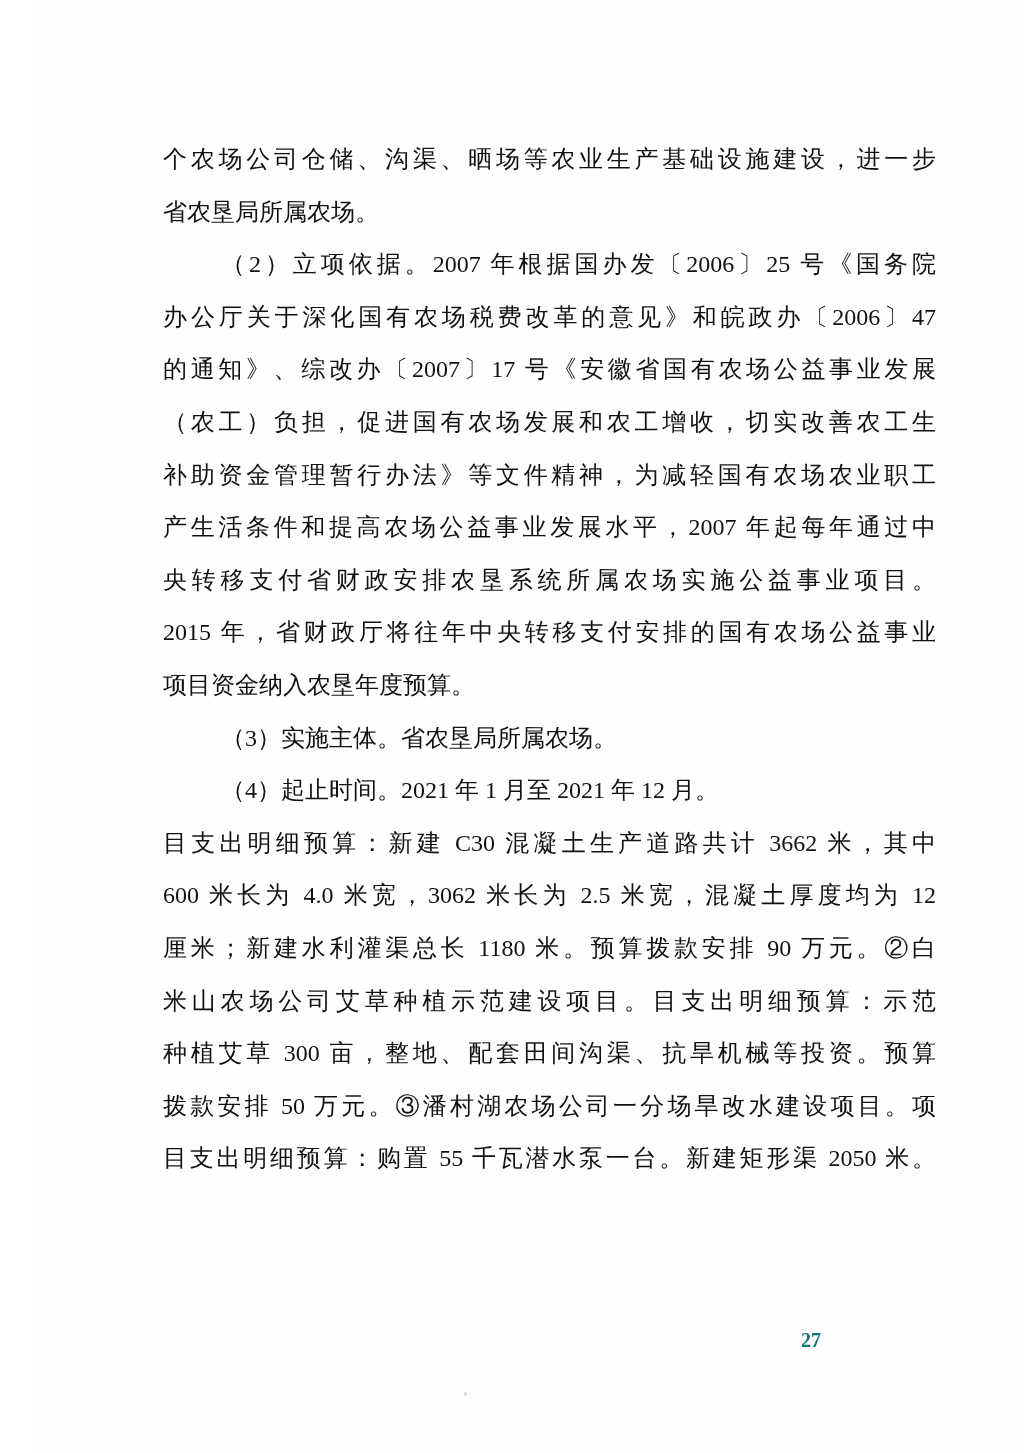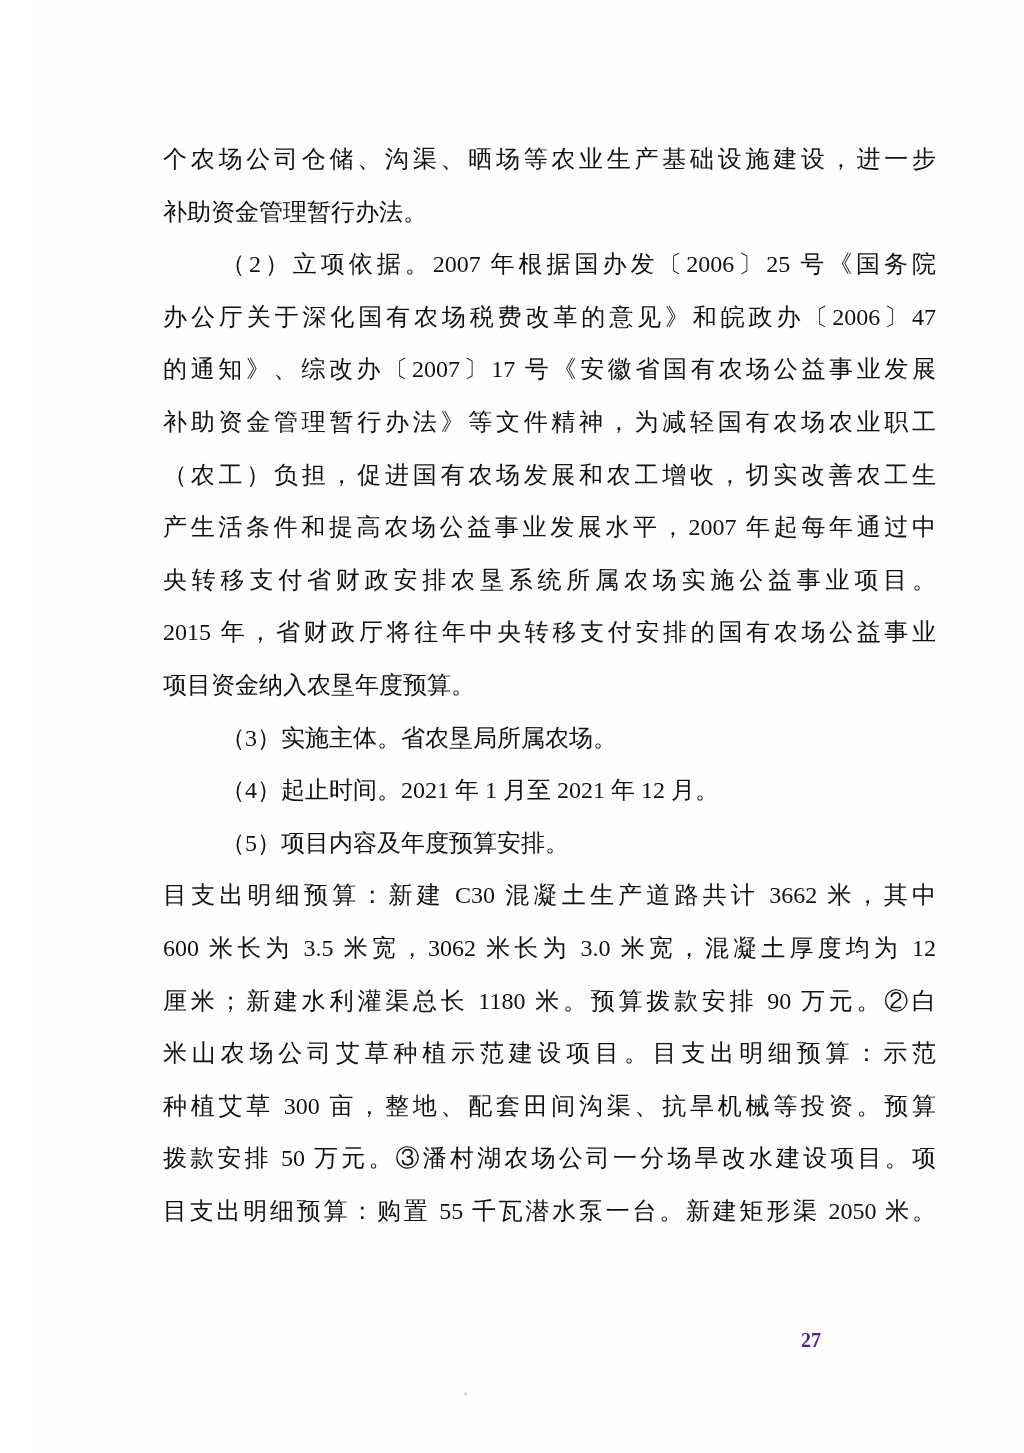--- a/index.html
+++ b/index.html
@@ -39,55 +39,54 @@
   }
   .line.indent {
     text-indent: 58px;
   }
   .page-number {
     position: absolute;
     left: 767px;
     top: 1329px;
     font-size: 20px;
     font-weight: bold;
-    color: #4c1d95;
+    color: #0f766e;
     font-family: "Liberation Serif", "DejaVu Serif", serif;
   }
   .scan-speck {
     position: absolute;
     left: 430px;
     top: 1392px;
     width: 3px;
     height: 4px;
     background: #d9d9d9;
     border-radius: 50%;
   }
 </style>
 </head>
 <body>
 
 <div class="page">
 
   <div class="text-block">
     <div class="line">个农场公司仓储、沟渠、晒场等农业生产基础设施建设，进一步</div>
-    <div class="line short">补助资金管理暂行办法。</div>
+    <div class="line short">省农垦局所属农场。</div>
     <div class="line indent">（2）立项依据。2007 年根据国办发〔2006〕25 号《国务院</div>
     <div class="line">办公厅关于深化国有农场税费改革的意见》和皖政办〔2006〕47</div>
     <div class="line">的通知》、综改办〔2007〕17 号《安徽省国有农场公益事业发展</div>
+    <div class="line">（农工）负担，促进国有农场发展和农工增收，切实改善农工生</div>
     <div class="line">补助资金管理暂行办法》等文件精神，为减轻国有农场农业职工</div>
-    <div class="line">（农工）负担，促进国有农场发展和农工增收，切实改善农工生</div>
     <div class="line">产生活条件和提高农场公益事业发展水平，2007 年起每年通过中</div>
     <div class="line">央转移支付省财政安排农垦系统所属农场实施公益事业项目。</div>
     <div class="line">2015 年，省财政厅将往年中央转移支付安排的国有农场公益事业</div>
     <div class="line short">项目资金纳入农垦年度预算。</div>
     <div class="line short indent">（3）实施主体。省农垦局所属农场。</div>
     <div class="line short indent">（4）起止时间。2021 年 1 月至 2021 年 12 月。</div>
-    <div class="line short indent">（5）项目内容及年度预算安排。</div>
     <div class="line">目支出明细预算：新建 C30 混凝土生产道路共计 3662 米，其中</div>
-    <div class="line">600 米长为 3.5 米宽，3062 米长为 3.0 米宽，混凝土厚度均为 12</div>
+    <div class="line">600 米长为 4.0 米宽，3062 米长为 2.5 米宽，混凝土厚度均为 12</div>
     <div class="line">厘米；新建水利灌渠总长 1180 米。预算拨款安排 90 万元。②白</div>
     <div class="line">米山农场公司艾草种植示范建设项目。目支出明细预算：示范</div>
     <div class="line">种植艾草 300 亩，整地、配套田间沟渠、抗旱机械等投资。预算</div>
     <div class="line">拨款安排 50 万元。③潘村湖农场公司一分场旱改水建设项目。项</div>
     <div class="line">目支出明细预算：购置 55 千瓦潜水泵一台。新建矩形渠 2050 米。</div>
   </div>
 
   <div class="page-number">27</div>
 
   <div class="scan-speck"></div>

